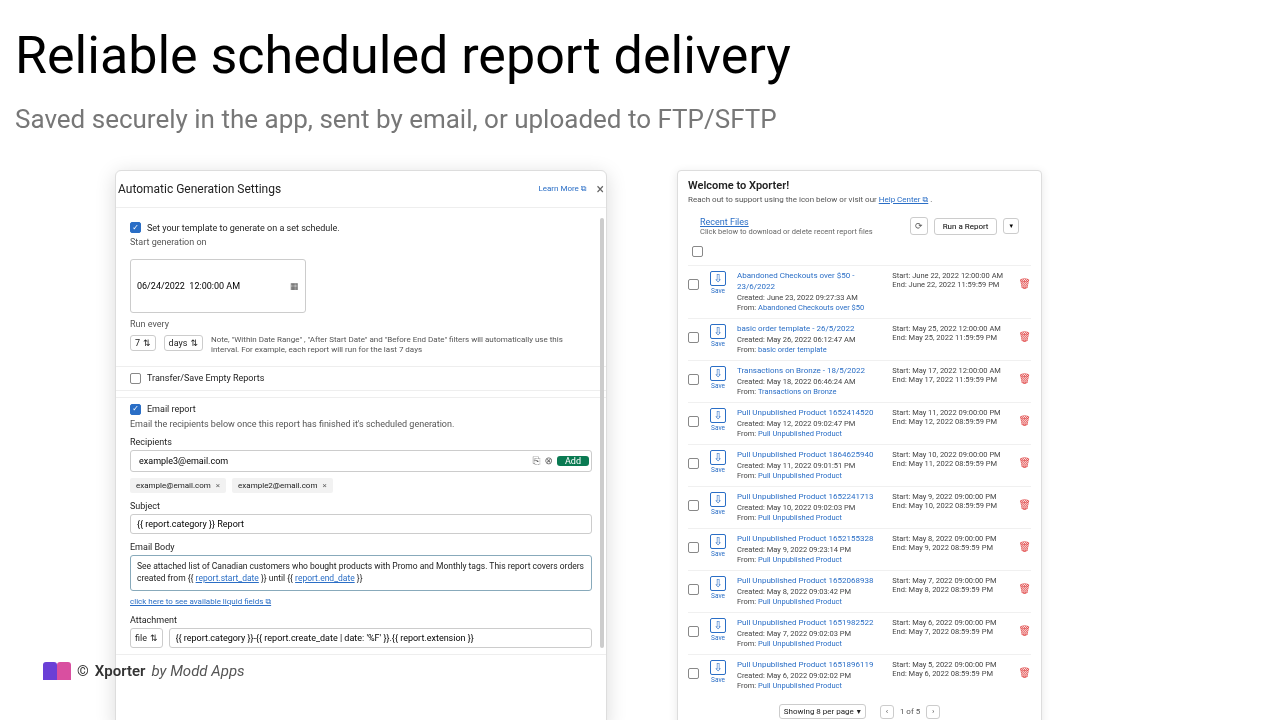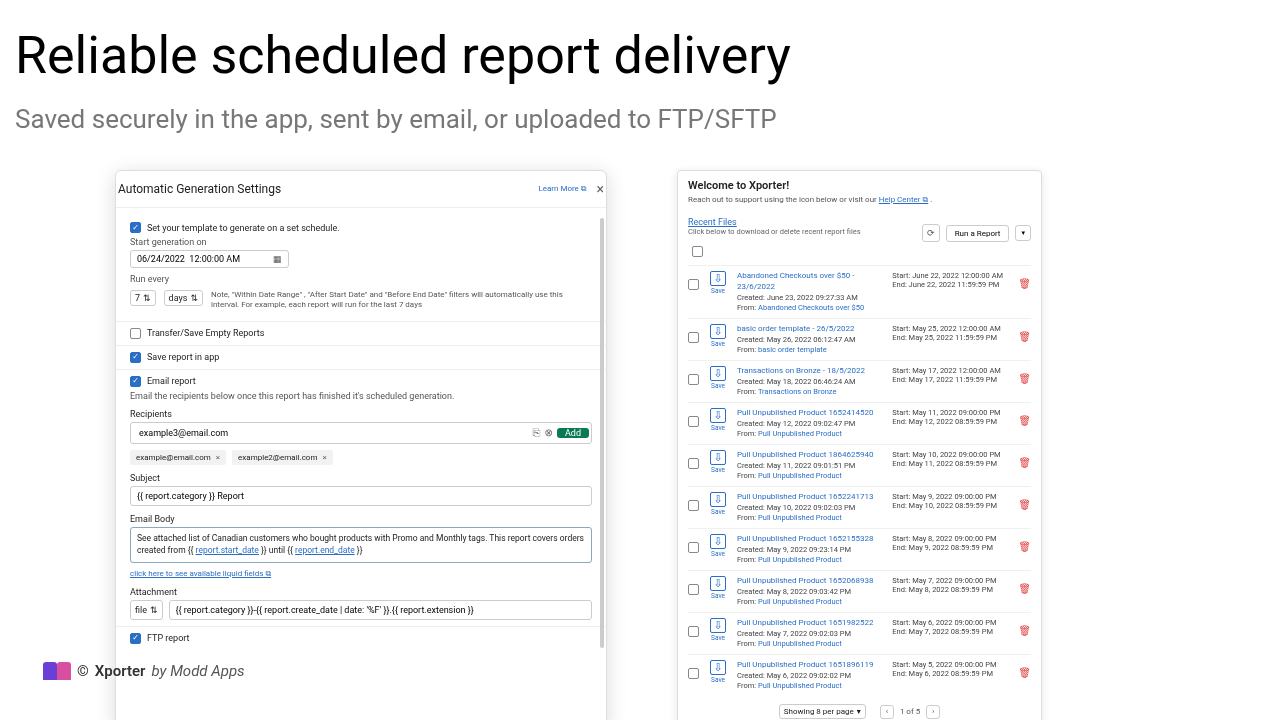--- a/index.html
+++ b/index.html
@@ -14,21 +14,21 @@
 .learn-more{color:#2a6ec6;font-size:8px;text-decoration:none}
 .close-x{font-size:14px;color:#666;cursor:pointer}
 .modal-body{padding:10px 14px;max-height:450px;overflow:hidden;position:relative}
 .modal-scroll{position:absolute;right:2px;top:10px;bottom:10px;width:4px;background:#ccc;border-radius:2px}
 .row{display:flex;align-items:center;gap:6px;margin:4px 0}
 .cb{width:11px;height:11px;border:1px solid #888;border-radius:2px;display:inline-flex;align-items:center;justify-content:center;flex-shrink:0}
 .cb.checked{background:#2a6ec6;border-color:#2a6ec6}
 .cb.checked::after{content:"✓";color:#fff;font-size:8px;line-height:1}
 .label{font-size:9px}
 .muted{color:#555}
-.date-input{display:inline-flex;align-items:center;border:1px solid #ccc;border-radius:3px;padding:3px 6px;margin-top:3px;gap:6px}
+.date-input{display:inline-flex;align-items:center;border:1px solid #ccc;border-radius:3px;padding:21px 6px;margin-top:12px;gap:23px}
 .date-input input{border:none;font-size:9px;width:130px;outline:none}
 .cal-icon{font-size:9px;color:#555}
 .runevery{display:flex;align-items:flex-start;gap:8px;margin:6px 0 10px}
 .num-input,.sel-input{border:1px solid #ccc;border-radius:3px;padding:2px 4px;font-size:9px;display:flex;align-items:center;gap:3px}
 .runevery .note{flex:1;font-size:8px;color:#555;line-height:1.3}
 .section-gap{height:6px}
 .divider{height:1px;background:#eee;margin:6px -14px}
 .recipients-wrap{margin-top:4px}
 .input-row{display:flex;align-items:center;border:1px solid #ccc;border-radius:3px;padding:2px}
 .input-row input{flex:1;border:none;font-size:9px;padding:3px 6px;outline:none}
@@ -44,21 +44,21 @@
 .liquid-link{color:#2a6ec6;font-size:8px;text-decoration:underline;display:inline-block;margin-top:6px}
 .attach-row{display:flex;gap:6px;margin-top:3px}
 .attach-row .sel-input{flex:0 0 auto}
 .attach-row .text-input{flex:1}
 .link-var{color:#2a6ec6;text-decoration:underline}
 
 .dash{width:365px;background:#fff;border:1px solid #ddd;border-radius:4px;box-shadow:0 2px 10px rgba(0,0,0,.1);font-size:8px;color:#222;padding:8px 10px}
 .dash-title{font-size:11px;font-weight:600;margin-bottom:3px}
 .dash-sub{font-size:8px;color:#555}
 .dash-sub a{color:#2a6ec6;text-decoration:underline}
-.dash-bar{display:flex;align-items:flex-end;justify-content:space-between;margin:12px 0 4px}
+.dash-bar{display:flex;align-items:flex-start;justify-content:space-between;margin:12px 12px 4px}
 .recent-link{color:#2a6ec6;text-decoration:underline;font-size:9px}
 .dash-bar-right{display:flex;align-items:center;gap:6px}
 .refresh{width:18px;height:18px;border:1px solid #ccc;border-radius:3px;display:flex;align-items:center;justify-content:center;font-size:9px;color:#555}
 .run-btn{border:1px solid #ccc;border-radius:3px;padding:3px 8px;font-size:8px;background:#fff}
 .caret-btn{border:1px solid #ccc;border-radius:3px;padding:3px 5px;font-size:7px;background:#fff}
 .dash-hint{font-size:7.5px;color:#666;margin-bottom:6px}
 .hdr-cb{margin:4px 0 6px 4px}
 .file-row{display:flex;align-items:flex-start;gap:8px;padding:5px 0;border-top:1px solid #f0f0f0}
 .file-row .cb{margin-top:8px}
 .save-col{display:flex;flex-direction:column;align-items:center;width:22px;color:#2a6ec6}
@@ -126,24 +126,20 @@
         <div class="note">Note, "Within Date Range" , "After Start Date" and "Before End Date" filters will automatically use this interval. For example, each report will run for the last 7 days</div>
       </div>
 
       <div class="divider"></div>
 
       <div class="row">
         <span class="cb"></span>
         <span class="label">Transfer/Save Empty Reports</span>
       </div>
       <div class="divider"></div>
-      <div class="row">
-        <span class="cb checked"></span>
-        <span class="label">Save report in app</span>
-      </div>
       <div class="divider"></div>
       <div class="row">
         <span class="cb checked"></span>
         <span class="label">Email report</span>
       </div>
       <div class="label muted" style="margin:4px 0 6px">Email the recipients below once this report has finished it's scheduled generation.</div>
 
       <div class="recipients-wrap">
         <span class="field-label">Recipients</span>
         <div class="input-row">

